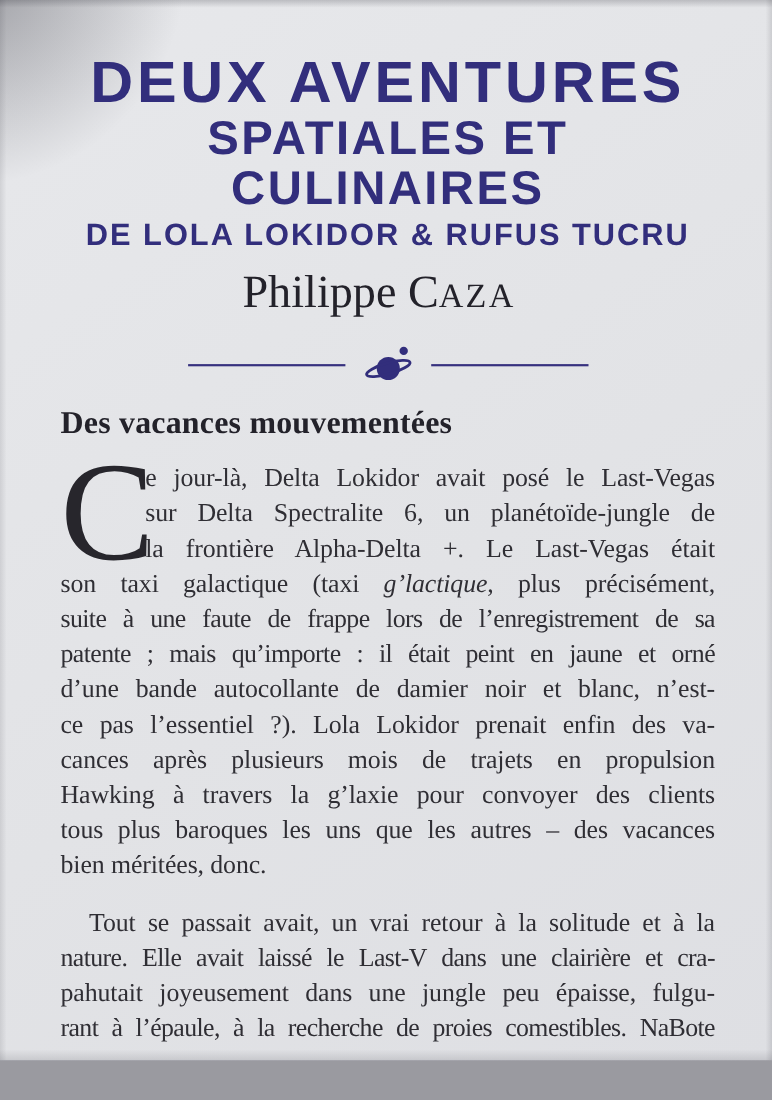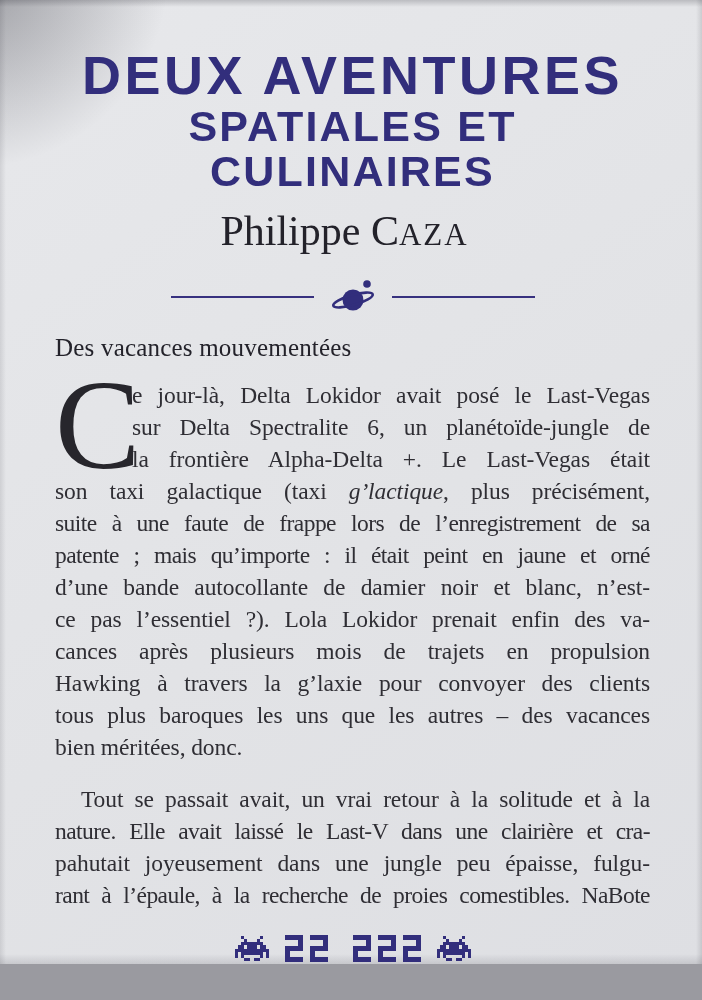--- a/index.html
+++ b/index.html
@@ -30,21 +30,21 @@
     margin-top:14px; padding-right:16px;
     text-align:center; color:#23222a;
     font-size:42px; line-height:1.12;
   }
   .author .sc{ font-size:31px; letter-spacing:2px; }
   
   .divider{ margin-top:22px; display:flex; align-items:center; justify-content:center; gap:13px; color:#37317f; }
   .divider .rule{ width:143px; height:2px; background:#37317f; }
   .divider svg{ display:block; }
   
-  .heading{ margin-top:17px; font-size:25px; font-weight:normal; color:#23222a; letter-spacing:0.2px; }
+  .heading{ margin-top:17px; font-size:29px; font-weight:bold; color:#23222a; letter-spacing:0.2px; }
   
   .bodytext{ margin-top:17px; font-size:23.5px; }
   .line{
     height:32px; line-height:32px;
     text-align:justify; text-align-last:justify;
     white-space:nowrap; overflow:hidden;
     letter-spacing:-0.1px;
   }
   .line.lastline{ text-align-last:left; }
   .line.tight{ letter-spacing:-0.55px; word-spacing:-1.2px; }
@@ -64,20 +64,21 @@
   .pagenum .numspace{ display:inline-block; width:13px; }
 </style>
 </head>
 <body>
 
 <div class="page">
 
   <div class="title">
     <div class="t1">DEUX AVENTURES</div>
     <div class="t2">SPATIALES ET CULINAIRES</div>
+    <div class="t3">DE LOLA LOKIDOR &amp; RUFUS TUCRU</div>
   </div>
 
   <div class="author"><span>Philippe </span><span>C</span><span class="sc">AZA</span></div>
 
   <div class="divider">
     <div class="rule"></div>
     <span>
       <svg width="52" height="40" viewBox="0 0 52 40">
         <g fill="#322e7c">
           <circle cx="26" cy="23" r="10.5"></circle>

